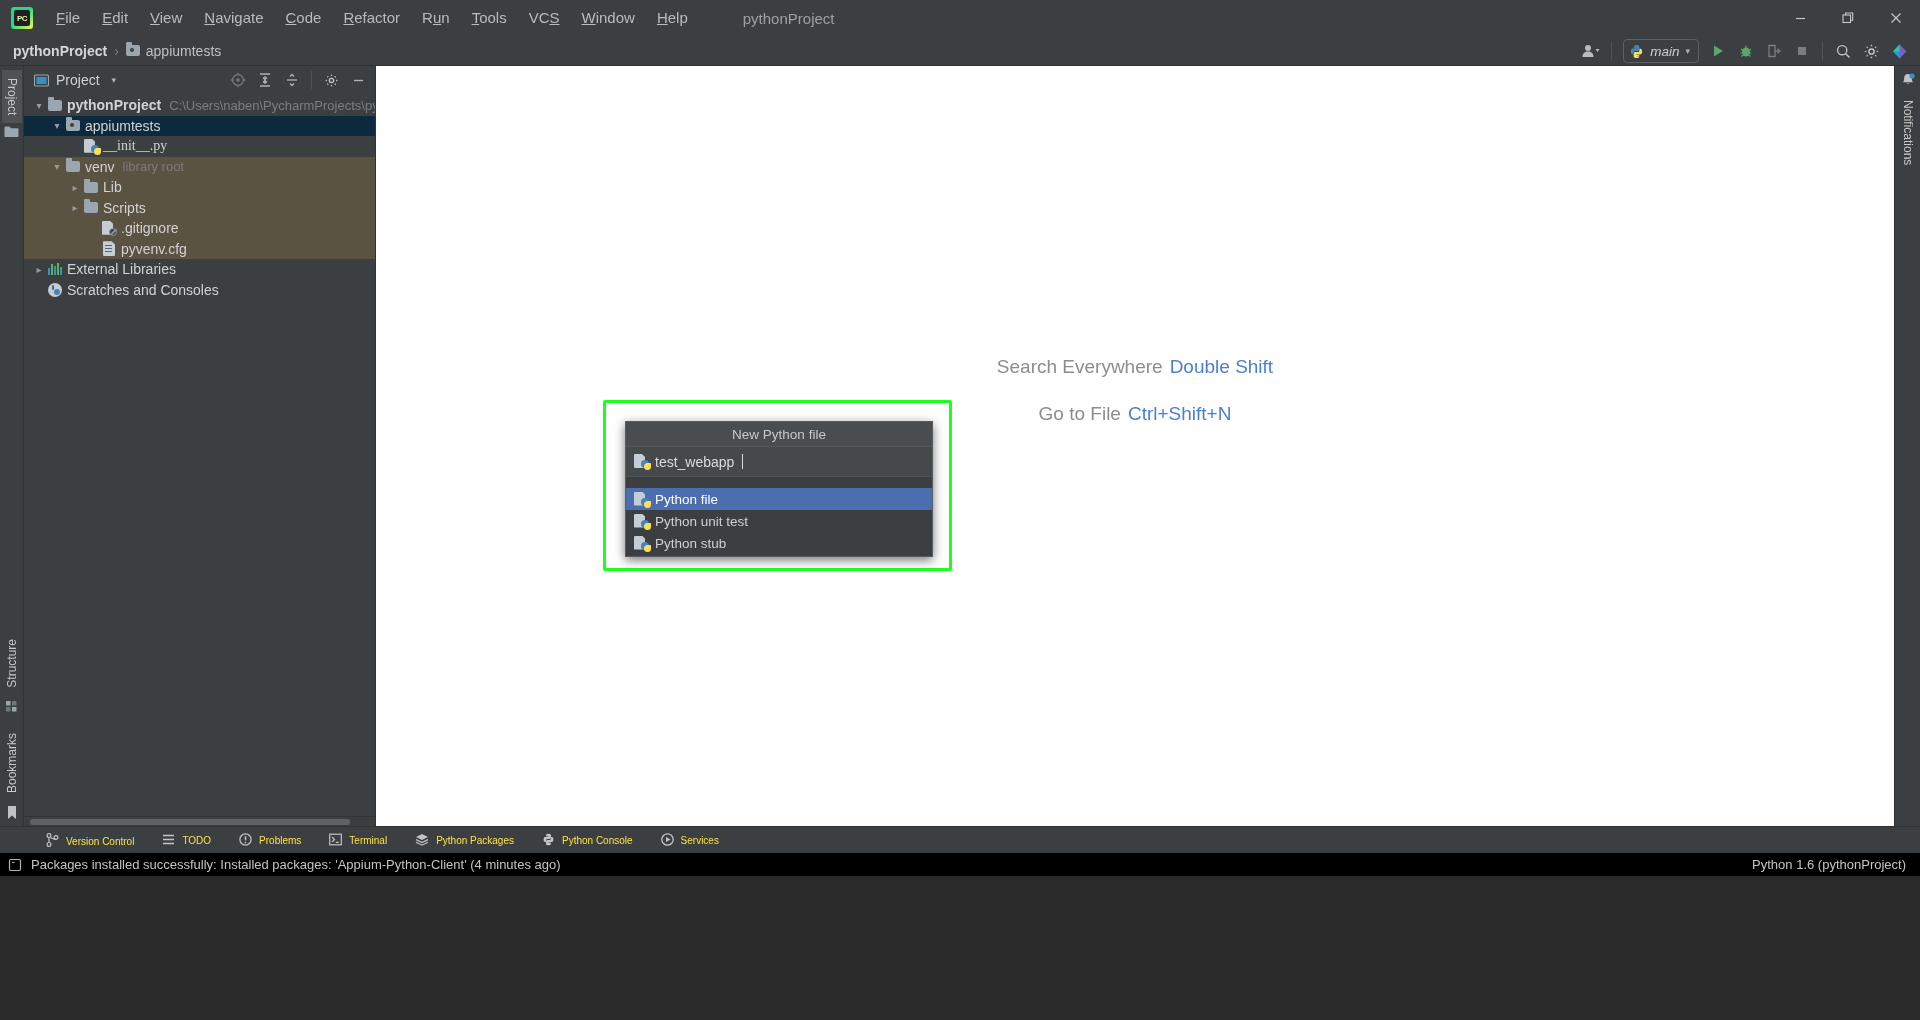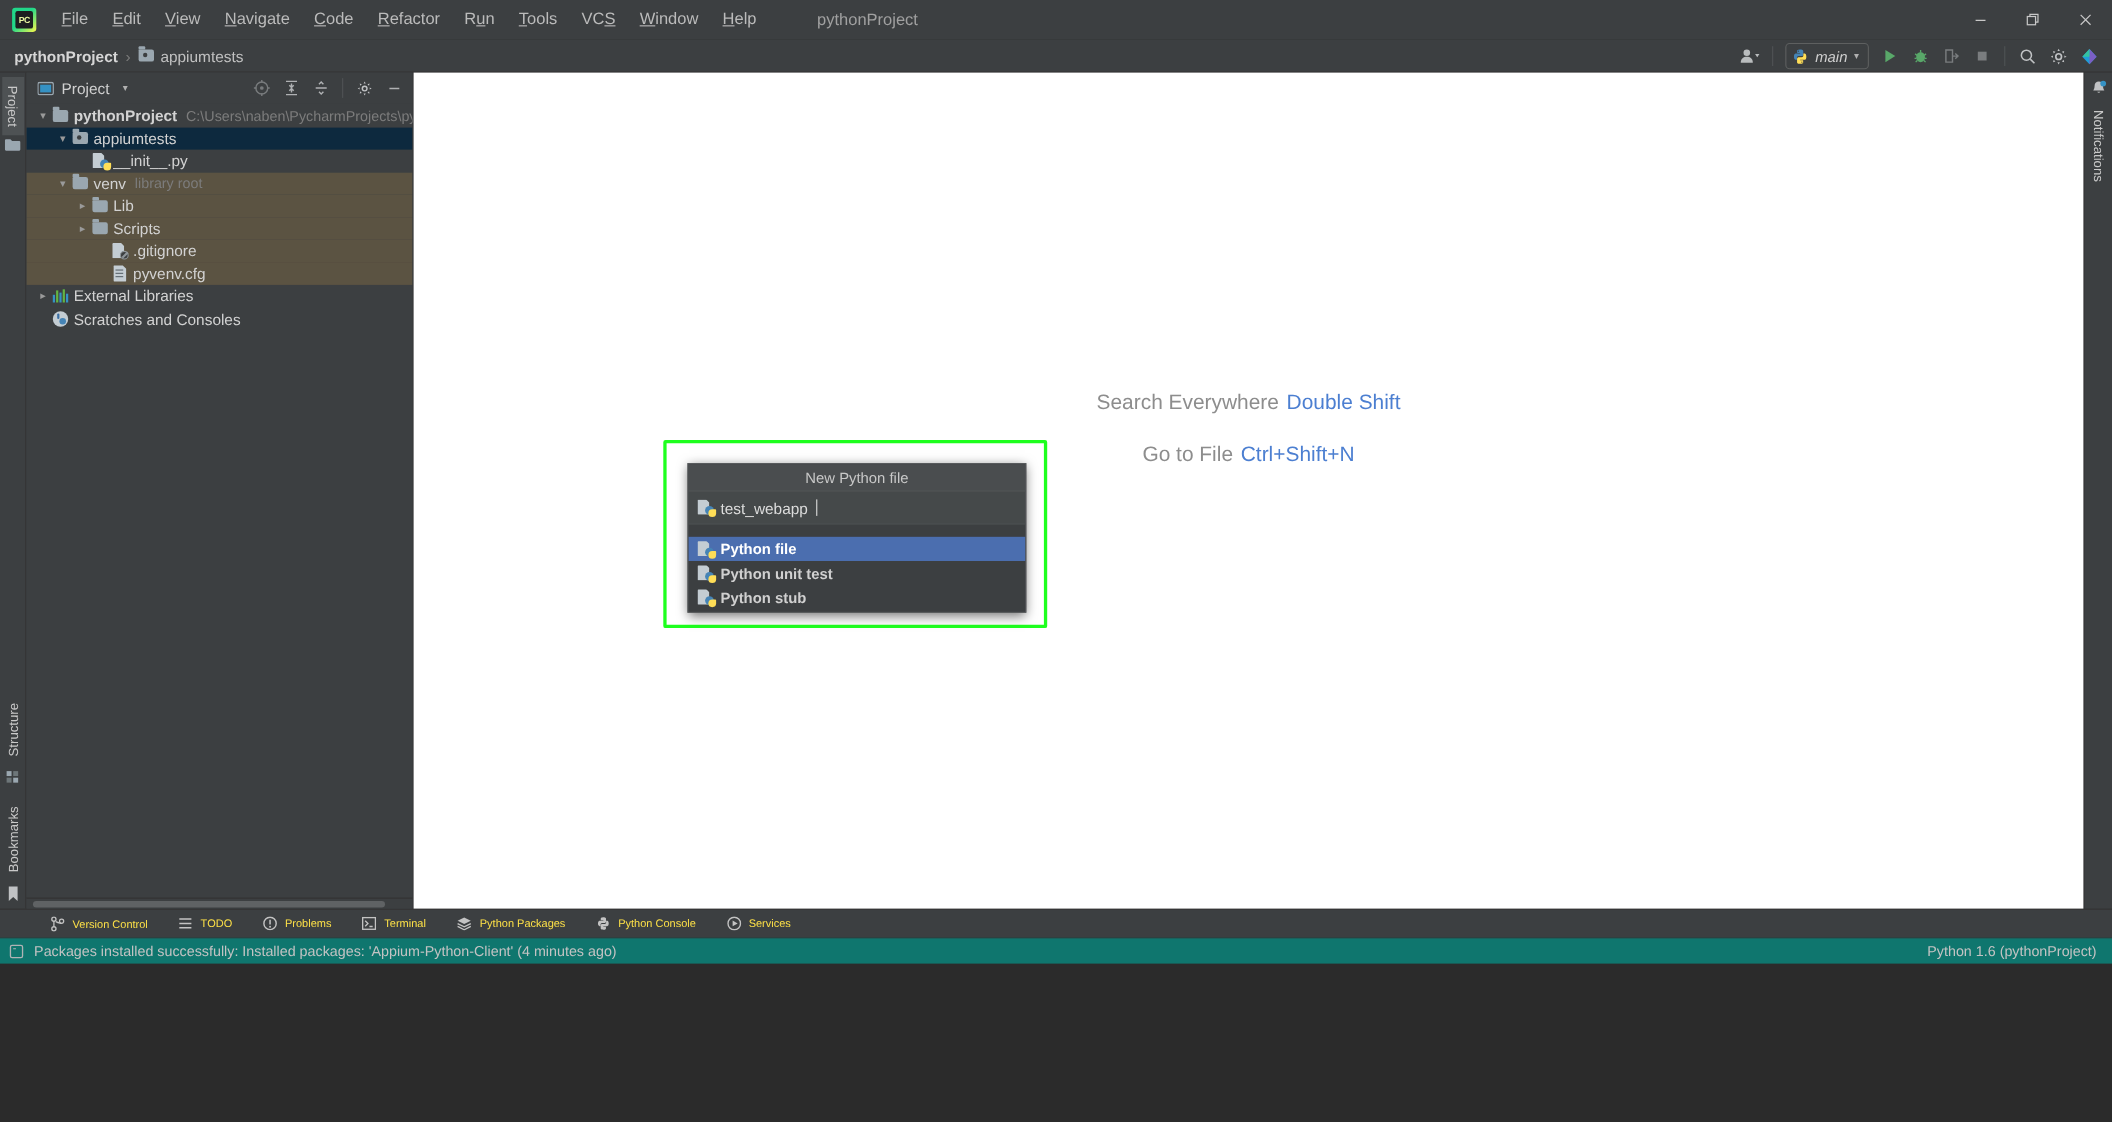--- a/index.html
+++ b/index.html
@@ -227,35 +227,35 @@
   }
   .popup-input .txt { font-size: 14px; color: #dcdcdc; }
   .caret {
     display: inline-block; width: 1px; height: 15px; background: #dcdcdc;
     margin-left: 1px; vertical-align: middle;
   }
   .popup-gap { height: 11px; background: #3c3f41; }
   .popup-list { background: #3c3f41; padding-bottom: 2px; }
   .popup-row {
     height: 22px; display: flex; align-items: center; gap: 7px;
-    padding: 0 8px; font-size: 13.5px; color: #d0d0d0; font-weight: bold;
+    padding: 0 8px; font-size: 13.5px; color: #d0d0d0;
   }
   .popup-row.sel { background: #4b6eaf; color: #ffffff; }
 
   
   .statusbar-top {
     height: 26px; background: #3c3f41; display: flex; align-items: center;
     border-top: 1px solid #323232; flex: 0 0 26px; padding-left: 32px; gap: 0;
   }
   .sb-tab {
     display: flex; align-items: flex-end; gap: 7px; font-size: 10px; color: #fde047;
     padding: 3px 14px; border-radius: 3px; white-space: nowrap;
   }
   .statusbar-bot {
-    height: 24px; background: #0f766e; display: flex; align-items: center;
+    height: 24px; background: #000000; display: flex; align-items: center;
     flex: 0 0 24px; padding-left: 8px; position: relative; border-top: 1px solid #353739;
   }
   .sb-msg { font-size: 13px; color: #c3c3c3; margin-left: 9px; }
   .sb-right { position: absolute; right: 14px; font-size: 13px; color: #c3c3c3; }
 
   svg { display: block; }
 </style>
 </head>
 <body>
 
@@ -463,21 +463,21 @@
             <span class="lbl bold">pythonProject</span>
             <span class="sub">C:\Users\naben\PycharmProjects\pythonP</span>
           </div>
           <div class="node sel-blue" style="padding-left: 26px;">
             <span class="arrow">▾</span>
             <span class="ico">
               <span class="folder src"></span>
             </span>
             <span class="lbl">appiumtests</span>
           </div>
-          <div class="node" style="padding-left: 44px;">
+          <div class="node" style="padding-left: 44px; font-family: Liberation Serif, serif;">
             <span class="arrow"></span>
             <span class="ico">
               <span class="pyfile">
                 <span class="page"></span>
                 <span class="snake1"></span>
                 <span class="snake2"></span>
               </span>
             </span>
             <span class="lbl">__init__.py</span>
           </div>

